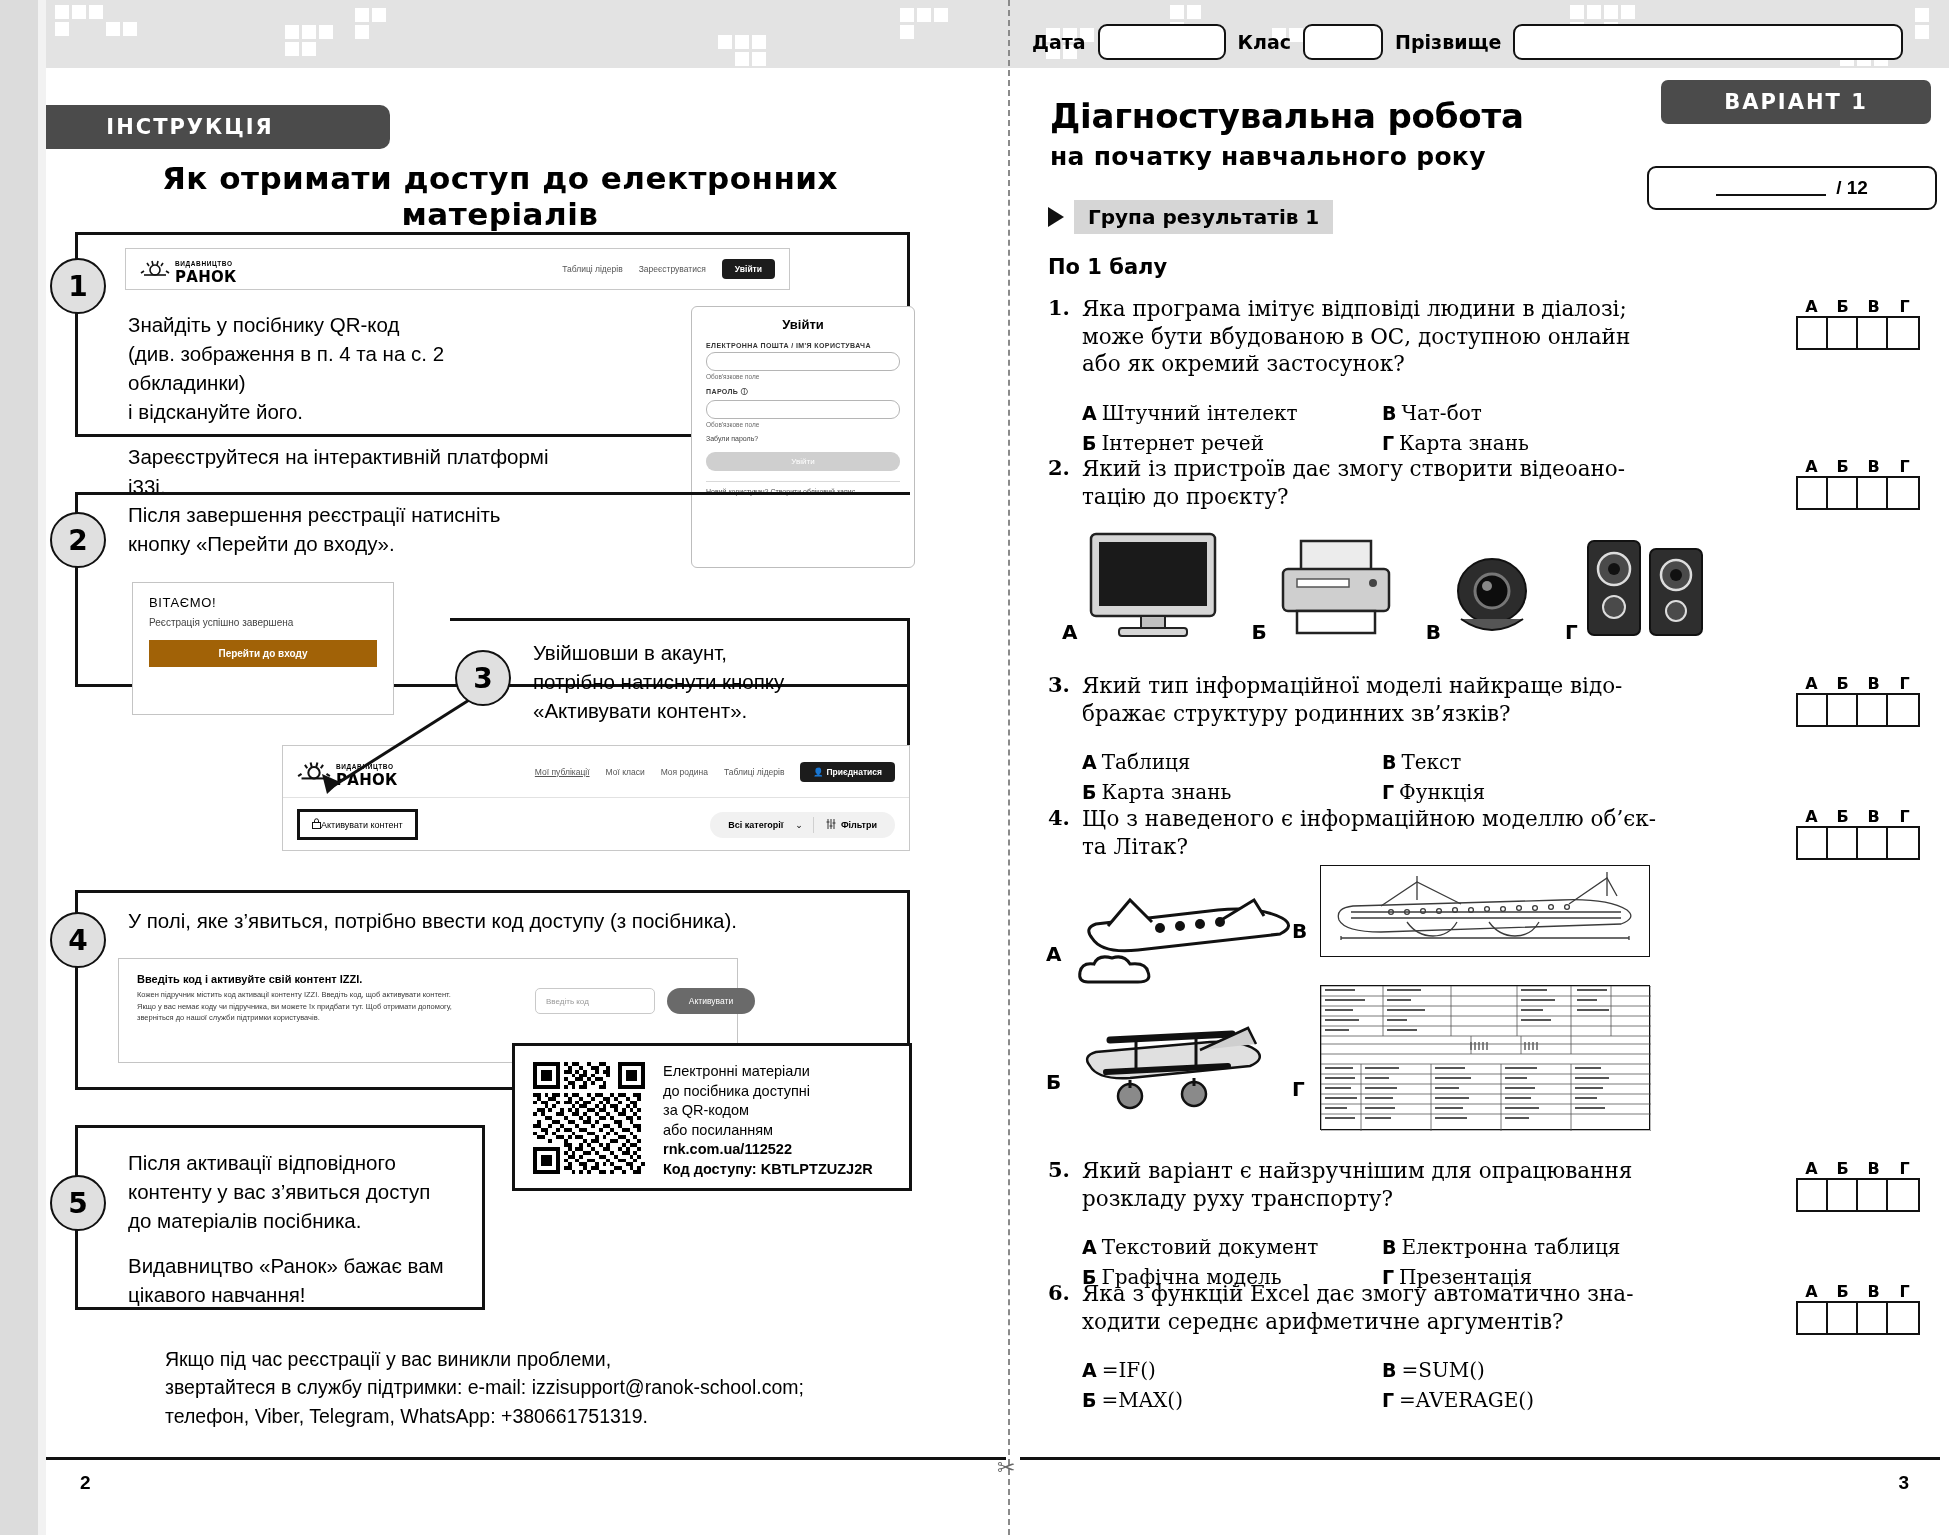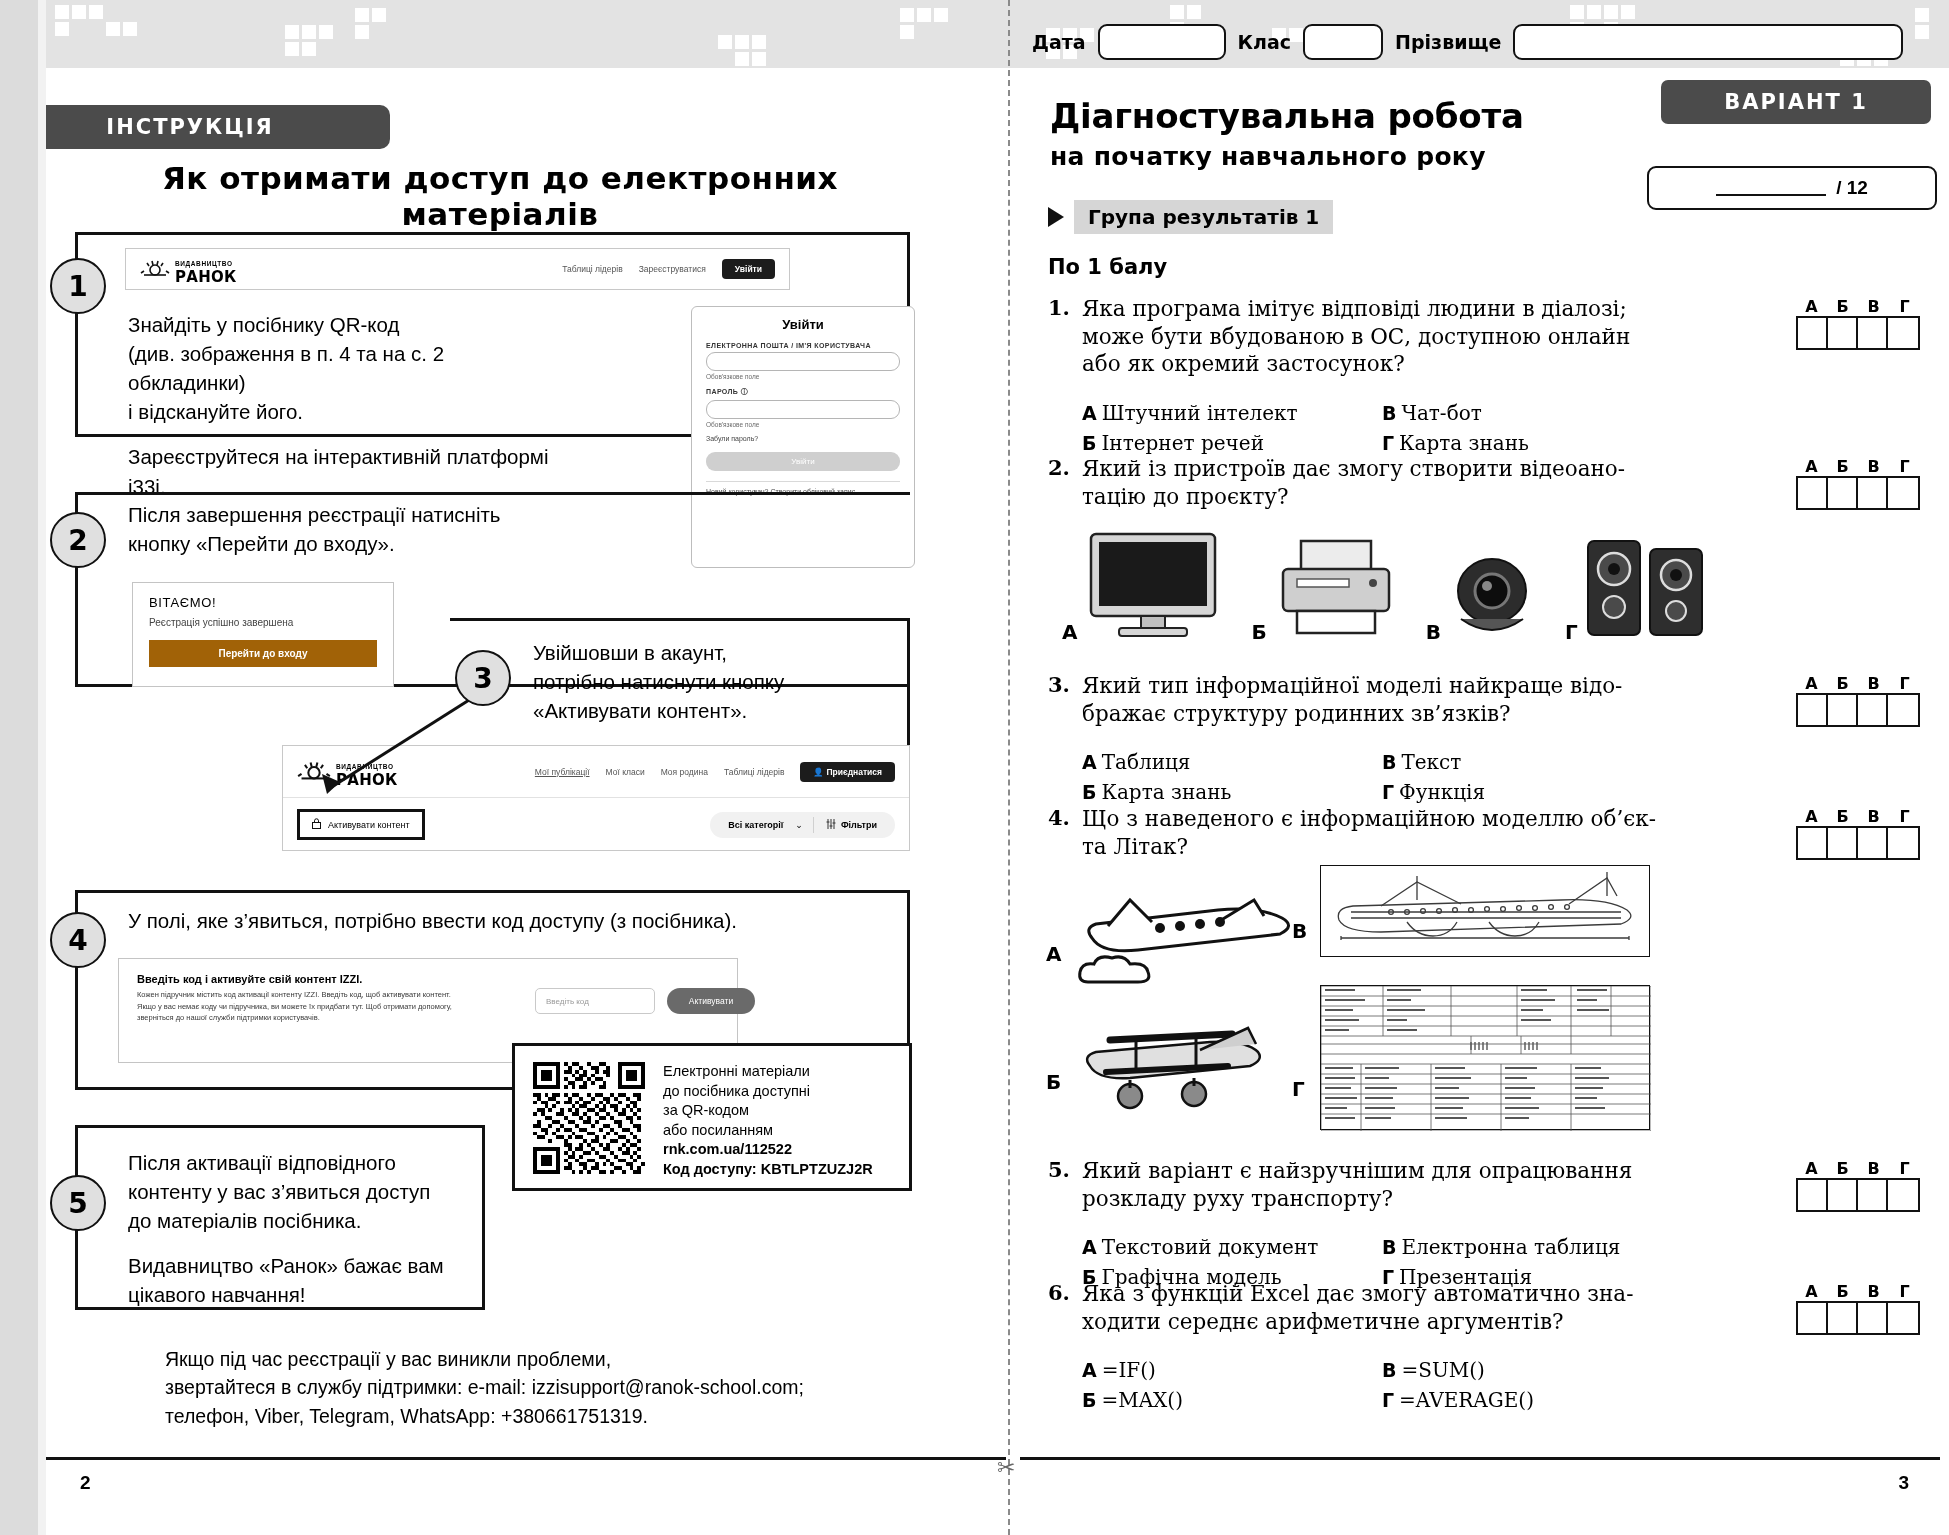--- a/index.html
+++ b/index.html
@@ -119,21 +119,21 @@
     padding:8px 0; font-size:10px; font-weight:bold;
   }
 
   
   .plat-row2{
     display:flex; align-items:center; justify-content:space-between;
     padding:0 14px; height:100%;
   }
   .act-btn{
     border:3px solid #111; padding:6px 12px; font-size:9px;
-    display:flex; align-items:center; gap:7px; background:#fff;
+    display:flex; align-items:center; gap:0; background:#fff;
   }
   .pill{
     background:#f1f1f1; border-radius:20px; display:flex; align-items:center;
     height:26px; padding:0 6px;
   }
   .pill-seg{ font-size:9px; font-weight:600; padding:0 12px; }
   .pill-sep{ width:1px; height:16px; background:#d0d0d0; }
 
   
   .code-card{ position:absolute; background:#fff; border:1px solid #c4c4c4; padding:14px 18px; }
@@ -329,21 +329,21 @@
 
     <div class="step-box" style="left:75px; top:492px; width:835px; height:195px; border-right:none;"></div>
     <div class="step-num" style="left:50px; top:512px;">
       <span>2</span>
     </div>
     <div class="step-txt" style="left:128px; top:500px; width:440px;">
       <div>Після завершення реєстрації натисніть</div>
       <div>кнопку «Перейти до входу».</div>
     </div>
 
-    <div class="welcome" style="left:132px; top:582px; width:262px; height:105px;">
+    <div class="welcome" style="left:132px; top:582px; width:262px; height:133px;">
       <h4>ВІТАЄМО!</h4>
       <p>Реєстрація успішно завершена</p>
       <div class="go">Перейти до входу</div>
     </div>
 
     <div class="step-box" style="left:450px; top:618px; width:460px; height:230px; border-left:none;"></div>
     <div class="step-num" style="left:455px; top:650px;">
       <span>3</span>
     </div>
     <div class="step-txt" style="left:533px; top:638px; width:320px;">

